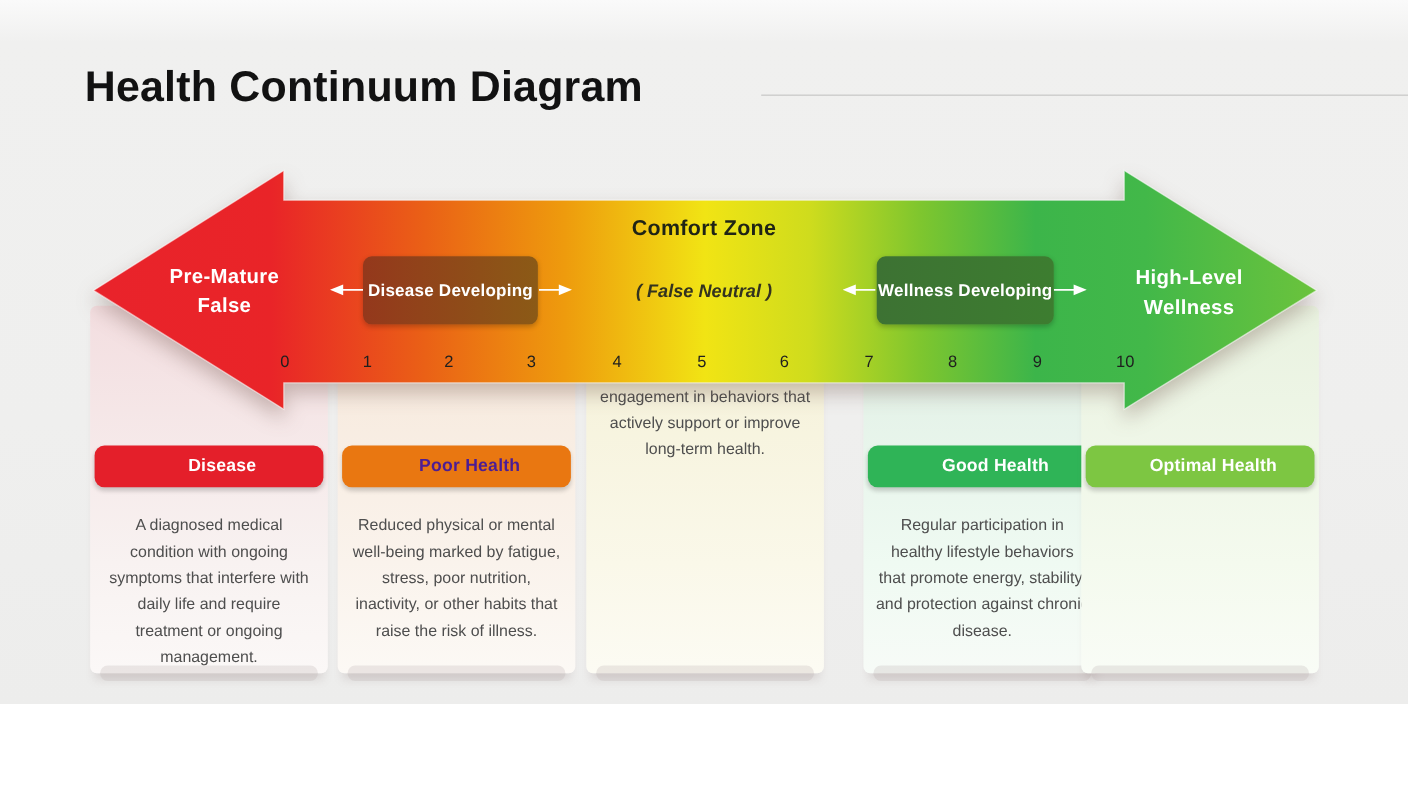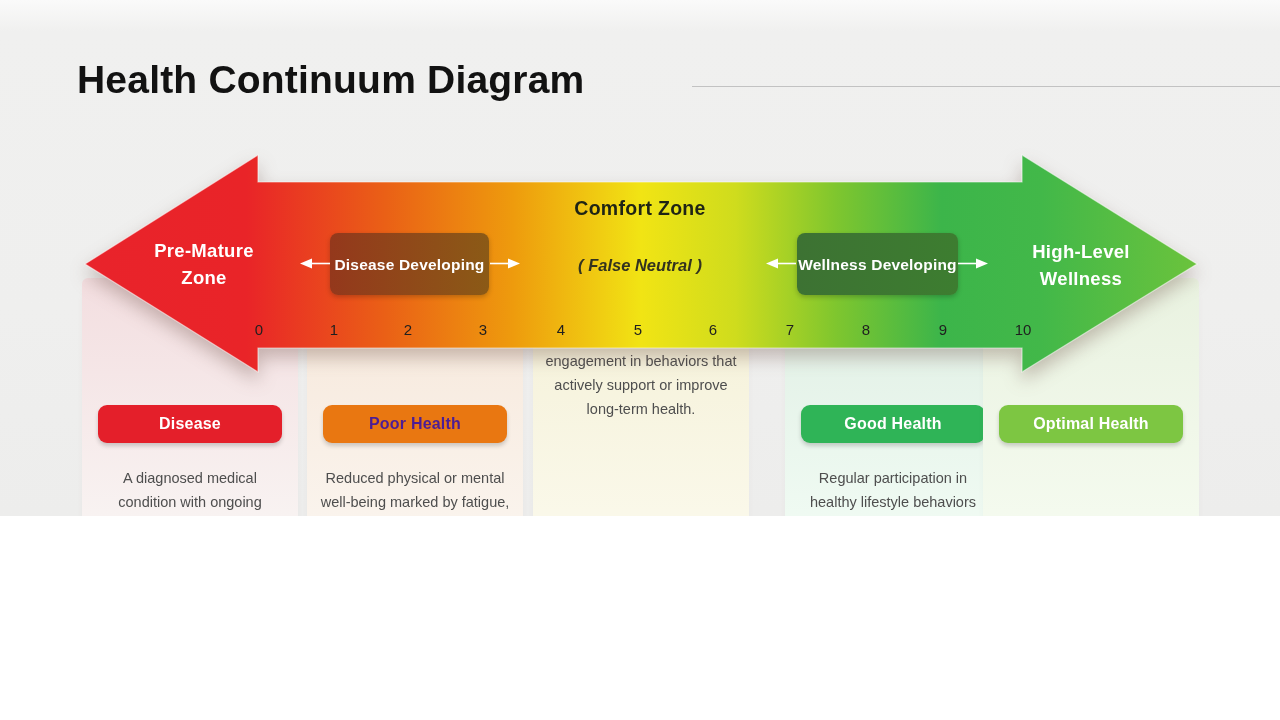--- a/index.html
+++ b/index.html
@@ -1,17 +1,17 @@
 <!DOCTYPE html>
 <html><head>
 <meta charset="utf-8">
 <style>
   html,body{margin:0;padding:0;}
   .slide{
-    position:relative; width:1280px; height:516px; overflow:hidden;
+    position:relative; width:1280px; height:640px; overflow:hidden;
     background:linear-gradient(180deg,#fafafa 0%,#f0f0ef 6%,#efefee 60%,#ededec 100%);
     font-family:"Liberation Sans", sans-serif;
   }
   
   .title{
     position:absolute; left:77px; top:56px; margin:0;
     font-size:39px; line-height:48px; font-weight:700; color:#121212; letter-spacing:.2px;
   }
   .title-line{
     position:absolute; left:692px; top:86px; width:588px; height:1px; background:#c2c2c2;
@@ -25,20 +25,21 @@
   .card::after{
     content:""; position:absolute; left:9px; right:9px; bottom:-7px; height:14px;
     border-radius:8px; background:rgba(190,180,178,.28); z-index:-1;
   }
   .card-0{left:82px;} .card-1{left:307px;} .card-2{left:533px;} .card-3{left:785px;} .card-4{left:983px;}
   .pill{
     margin:127px auto 0 auto; width:184px; height:38px; border-radius:9px;
     display:flex; align-items:center; justify-content:center;
     font-size:16px; font-weight:700; letter-spacing:.2px;
     box-shadow:0 3px 4px rgba(0,0,0,.18);
+    padding-left:24px;
   }
   .desc{
     margin:23px auto 4px auto; width:194px; text-align:center;
     font-size:14.5px; line-height:24px; color:#4e4e4e;
   }
   
   .arrow-svg{position:absolute; left:0; top:0; z-index:2; pointer-events:none;}
   .overlay{position:absolute; z-index:3; pointer-events:none;}
   .end-label{
     width:150px; text-align:center; color:#ffffff;
@@ -107,21 +108,21 @@
         <stop offset="0.585" stop-color="#cfdc1d"></stop>
         <stop offset="0.675" stop-color="#7fc62e"></stop>
         <stop offset="0.77" stop-color="#3cb54a"></stop>
         <stop offset="0.86" stop-color="#42b849"></stop>
         <stop offset="1" stop-color="#6bc33c"></stop>
       </linearGradient>
     </defs>
     <polygon points="85,264 258,155 258,182 1022,182 1022,155 1197,264 1022,372 1022,348 258,348 258,372" fill="url(#hcg)" stroke="rgba(255,255,255,0.55)" stroke-width="1.2" style="filter:drop-shadow(0 9px 9px rgba(95,65,55,0.32));"></polygon>
   </svg>
 
-  <div class="overlay end-label lbl-left">Pre-Mature Zone</div>
+  <div class="overlay end-label lbl-left">Pre-Mature False</div>
   <div class="overlay end-label lbl-right">High-Level Wellness</div>
   <div class="overlay comfort-title">Comfort Zone</div>
   <div class="overlay comfort-sub">( False Neutral )</div>
 
   <div class="overlay zone-box zone-left" style="background: linear-gradient(90deg, rgb(148, 56, 28), rgb(139, 90, 22));">Disease Developing</div>
   <div class="overlay zone-box zone-right" style="background: linear-gradient(90deg, rgb(61, 114, 51), rgb(61, 125, 48));">Wellness Developing</div>
 
   <svg class="mini-arrow ma-1" viewBox="0 0 30 13">
     <line x1="10" y1="6.5" x2="30" y2="6.5" stroke="#ffffff" stroke-width="1.6"></line>
     <polygon points="0,6.5 12,1.6 12,11.4" fill="#ffffff"></polygon>

